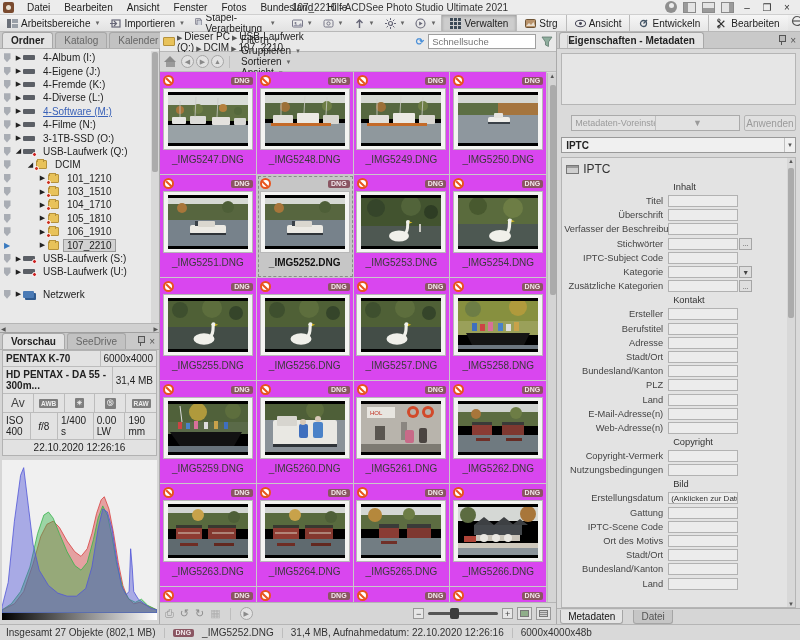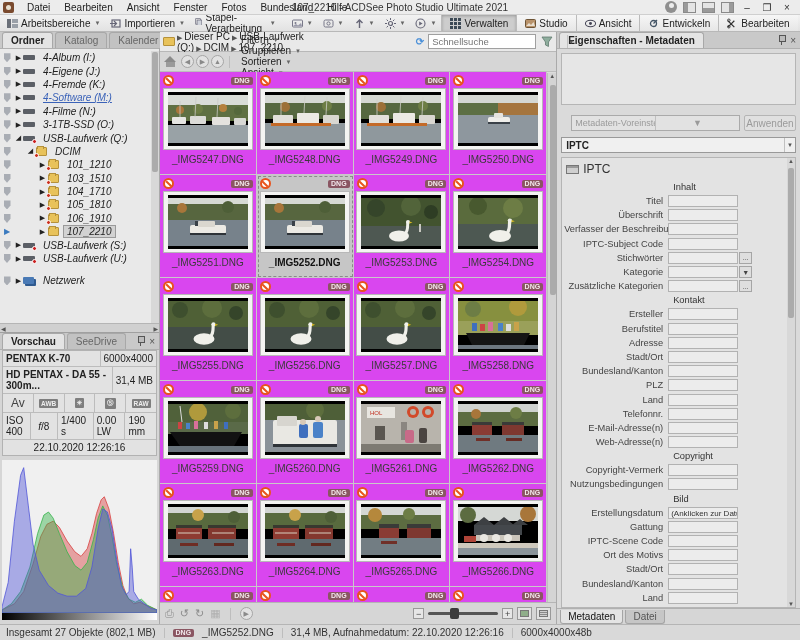--- a/index.html
+++ b/index.html
@@ -57,21 +57,21 @@
   .shield{width:7px;height:9px;background:#a9adb4;clip-path:polygon(0 0,100% 0,100% 55%,50% 100%,0 55%);}
   .pointer{color:#3a7abf;font-size:8px;}
   .arrow{width:9px;flex:0 0 9px;font-size:7px;color:#222;text-align:center;}
   .ticon{width:13px;height:11px;margin-right:3px;position:relative;flex:0 0 13px;}
   .drive{position:absolute;left:0;top:3px;width:12px;height:5px;background:#5b5f66;border-radius:1px;}
   .reddot{position:absolute;right:-1px;bottom:0;width:5px;height:5px;border-radius:50%;background:#cc2222;border:1px solid #fff;}
   .folder{position:absolute;left:1px;top:1px;width:11px;height:9px;background:#e8c25a;border:1px solid #b5913a;border-radius:1px;}
   .folder:before{content:"";position:absolute;top:-2px;left:0;width:5px;height:2px;background:#e8c25a;border:1px solid #b5913a;border-bottom:none;}
   .fbadge{position:absolute;left:-1px;bottom:-1px;width:5px;height:5px;border-radius:50%;background:#cc3322;border:1px solid #fff;z-index:2;}
   .net{position:absolute;left:0;top:2px;width:11px;height:7px;background:#4a7ab5;border-radius:1px;box-shadow:2px 2px 0 #2f5a8f;}
-  .tlabel-wrap{padding:0 3px;border:1px solid transparent;font-style:italic;}
+  .tlabel-wrap{padding:0 3px;border:1px solid transparent;}
   .tlink{color:#3a62b8;text-decoration:underline;}
   .spacer{height:9px;}
   .hscroll{height:9px;background:#d0d0d0;border-top:1px solid #b5b5b5;display:flex;align-items:center;justify-content:space-between;padding:0 1px;font-size:6px;color:#555;}
   .vscroll{position:absolute;right:0;top:2px;bottom:0;width:8px;background:#d8d8d8;}
   .vthumb{position:absolute;left:1px;width:6px;background:#ababab;border-radius:2px;}
   
   #preview{height:292px;display:flex;flex-direction:column;border-top:1px solid #a0a0a0;}
   #exif{margin:0 2px 0;background:#e2e2e2;border:1px solid #b2b2b2;}
   .exrow{display:flex;border-bottom:1px solid #bcbcbc;}
   .excell{padding:2px 3px;border-right:1px solid #bcbcbc;display:flex;align-items:center;justify-content:center;}
@@ -138,21 +138,21 @@
   .sechead{display:flex;align-items:center;gap:4px;font-size:12px;color:#333;padding:2px 0 4px 2px;}
   .secicon{width:13px;height:9px;background:#cfcfcf;border:1px solid #777;box-shadow:inset 0 2px 0 #9a9a9a;}
   .frow{display:flex;align-items:center;height:14.2px;}
   .flabel{width:104px;text-align:right;padding-right:5px;color:#444;font-size:9.3px;white-space:nowrap;}
   .finput{width:70px;height:12px;background:#ececec;border:1px solid #b2b2b2;font-size:8px;color:#333;
     overflow:hidden;white-space:nowrap;padding:0 2px;line-height:11px;}
   .fbtn{width:13px;height:12px;border:1px solid #a5a5a5;background:#dedede;font-size:7px;color:#444;
     display:flex;align-items:center;justify-content:center;margin-left:1px;}
   .ghead{font-size:9.3px;color:#333;padding:2px 0 2px 109px;}
   #rp-tabs{height:16px;display:flex;align-items:flex-end;padding-left:3px;background:#d6d6d6;border-top:1px solid #b0b0b0;}
-  .rptab{padding:1px 7px;border:1px solid #a5a5a5;border-top:none;border-radius:0 0 3px 3px;background:#c6c6c6;color:#555;margin-right:2px;}
+  .rptab{padding:1px 7px;border:1px solid #a5a5a5;border-top:none;border-radius:0 0 3px 3px;background:#c6c6c6;color:#555;margin-right:10px;}
   .rptab.active{background:#e4e4e4;color:#111;}
   
   #statusbar{position:absolute;left:0;right:0;bottom:0;height:16px;background:#d9d9d9;border-top:1px solid #b5b5b5;
     display:flex;align-items:center;gap:8px;padding:0 6px;color:#333;}
   .ssep{width:1px;height:10px;background:#bdbdbd;}
   svg{display:block;}
 </style>
 </head>
 <body>
 
@@ -268,21 +268,21 @@
         </span>
         <span>Verwalten</span>
       </span>
       <span class="mtab">
         <span>
           <svg viewBox="0 0 11 11">
             <rect x="0.5" y="1.5" width="10" height="8" rx="1" fill="#b8926a" stroke="#6d5436"></rect>
             <path d="M1 8l3-3 2 2 2.5-3L10 8z" fill="#e8decf"></path>
           </svg>
         </span>
-        <span>Studio</span>
+        <span>Strg</span>
       </span>
       <span class="mtab">
         <span>
           <svg viewBox="0 0 12 8">
             <ellipse cx="6" cy="4" rx="5.5" ry="3.5" fill="none" stroke="#445" stroke-width="1.1"></ellipse>
             <circle cx="6" cy="4" r="1.6" fill="#445"></circle>
           </svg>
         </span>
         <span>Ansicht</span>
       </span>
@@ -355,20 +355,31 @@
         <div class="trow">
           <span class="gutter">
             <span class="shield"></span>
           </span>
           <span style="width: 0px; flex: 0 0 0px;"></span>
           <span class="arrow">▶</span>
           <span class="ticon">
             <span class="drive"></span>
           </span>
           <span class="tlabel-wrap"><span>4-Fremde (K:)</span></span>
+        </div>
+        <div class="trow">
+          <span class="gutter">
+            <span class="shield"></span>
+          </span>
+          <span style="width: 0px; flex: 0 0 0px;"></span>
+          <span class="arrow">▶</span>
+          <span class="ticon">
+            <span class="drive"></span>
+          </span>
+          <span class="tlabel-wrap"><span>4-Diverse (L:)</span></span>
         </div>
         <div class="trow">
           <span class="gutter">
             <span class="shield"></span>
           </span>
           <span style="width: 0px; flex: 0 0 0px;"></span>
           <span class="arrow">▶</span>
           <span class="ticon">
             <span class="drive"></span>
           </span>
@@ -1175,38 +1186,38 @@
             </div>
             <div class="frow">
               <span class="flabel">Überschrift</span>
               <span class="finput"></span>
             </div>
             <div class="frow">
               <span class="flabel">Verfasser der Beschreibung</span>
               <span class="finput"></span>
             </div>
             <div class="frow">
+              <span class="flabel">Stichwörter</span>
+              <span class="finput"></span>
+              <span class="fbtn">...</span>
+            </div>
+            <div class="frow">
               <span class="flabel">IPTC-Subject Code</span>
               <span class="finput"></span>
             </div>
             <div class="frow">
-              <span class="flabel">Stichwörter</span>
+              <span class="flabel">Kategorie</span>
+              <span class="finput"></span>
+              <span class="fbtn">▼</span>
+            </div>
+            <div class="frow">
+              <span class="flabel">Zusätzliche Kategorien</span>
               <span class="finput"></span>
               <span class="fbtn">...</span>
             </div>
-            <div class="frow">
-              <span class="flabel">Kategorie</span>
-              <span class="finput"></span>
-              <span class="fbtn">▼</span>
-            </div>
-            <div class="frow">
-              <span class="flabel">Zusätzliche Kategorien</span>
-              <span class="finput"></span>
-              <span class="fbtn">...</span>
-            </div>
             <div class="ghead">Kontakt</div>
             <div class="frow">
               <span class="flabel">Ersteller</span>
               <span class="finput"></span>
             </div>
             <div class="frow">
               <span class="flabel">Berufstitel</span>
               <span class="finput"></span>
             </div>
             <div class="frow">
@@ -1220,24 +1231,20 @@
             <div class="frow">
               <span class="flabel">Bundesland/Kanton</span>
               <span class="finput"></span>
             </div>
             <div class="frow">
               <span class="flabel">PLZ</span>
               <span class="finput"></span>
             </div>
             <div class="frow">
               <span class="flabel">Land</span>
-              <span class="finput"></span>
-            </div>
-            <div class="frow">
-              <span class="flabel">Telefonnr.</span>
               <span class="finput"></span>
             </div>
             <div class="frow">
               <span class="flabel">E-Mail-Adresse(n)</span>
               <span class="finput"></span>
             </div>
             <div class="frow">
               <span class="flabel">Web-Adresse(n)</span>
               <span class="finput"></span>
             </div>

